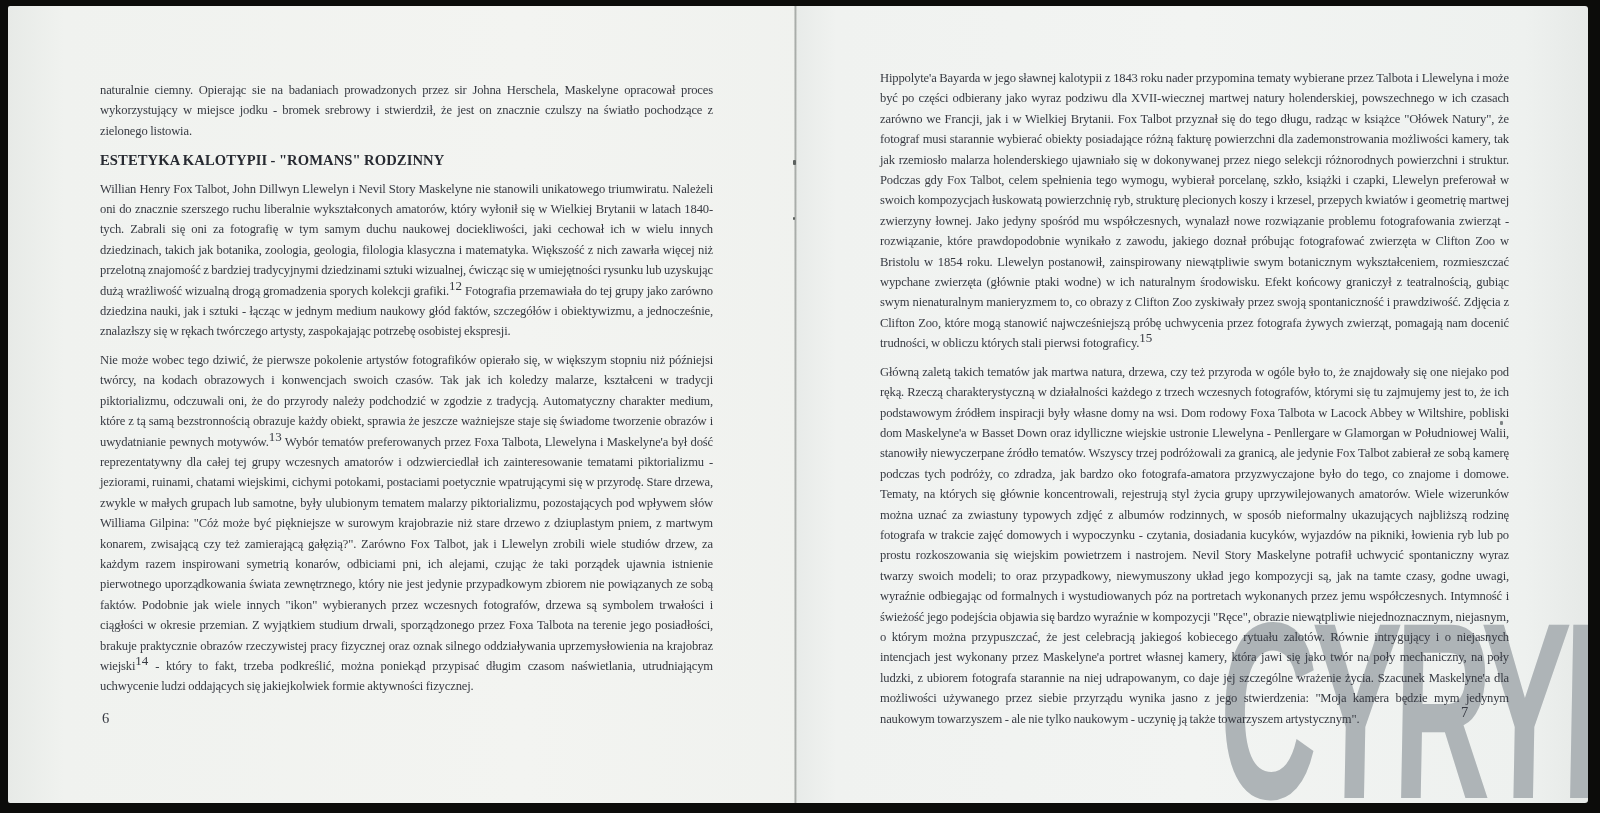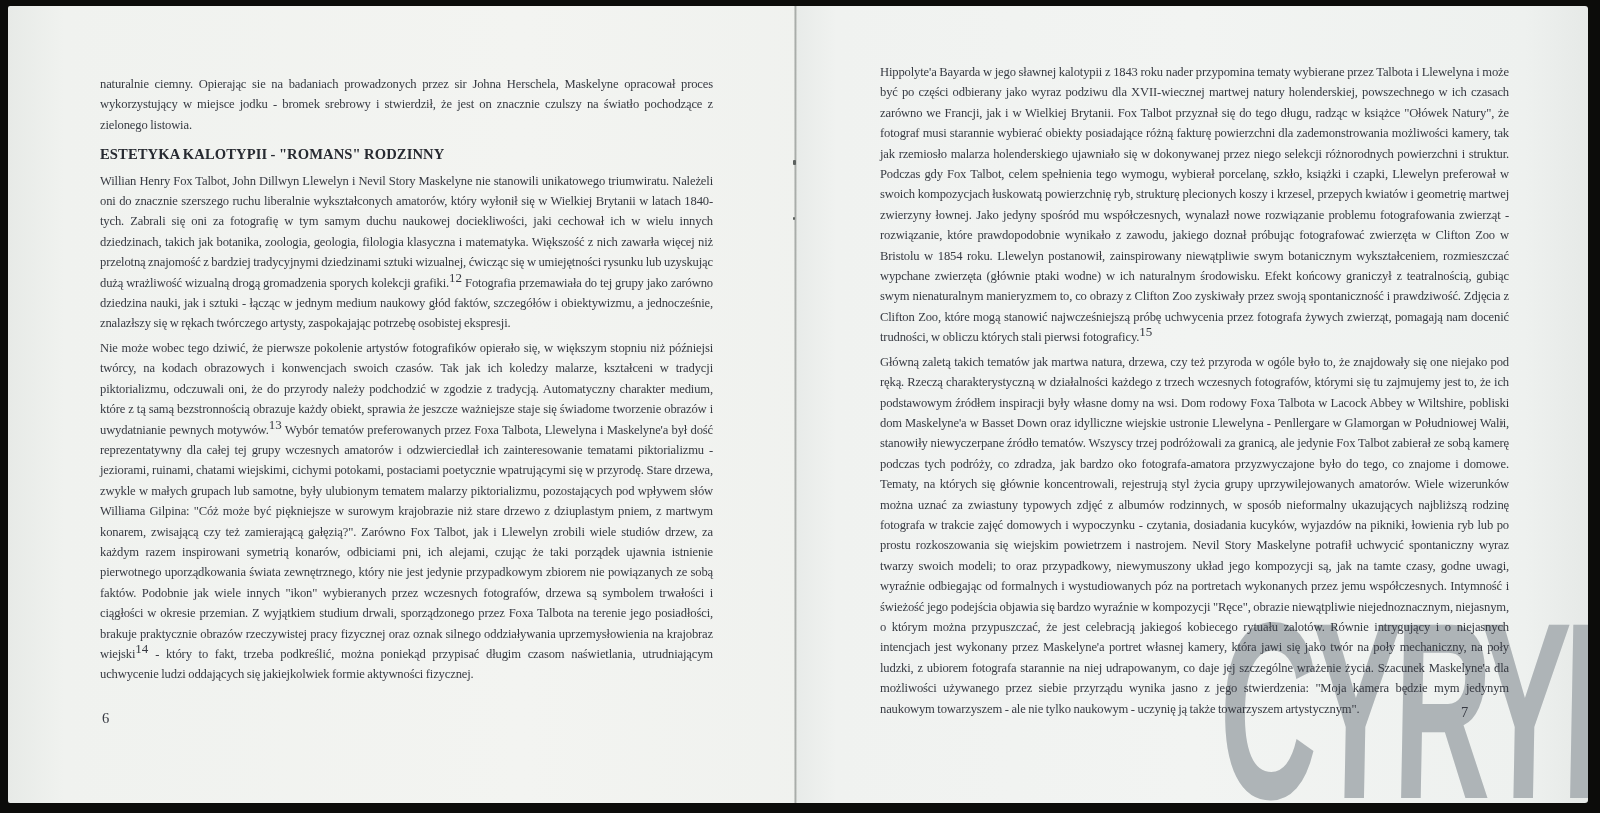--- a/index.html
+++ b/index.html
@@ -37,21 +37,21 @@
     font-family: "Liberation Serif", serif;
     font-size: 12.6px;
     line-height: 20.4px;
     letter-spacing: -0.15px;
     word-spacing: -0.4px;
     color: #373a42;
     text-align: justify;
   }
   .tb-left  { left: 92px; top: 66px; width: 613px; }
   .tb-right { left: 83px; top: 54px; width: 629px; }
-  .textblock p { margin: 2px 0 4px 0; }
+  .textblock p { margin: 8px 0 4px 0; }
   .textblock sup {
     font-size: 13px; line-height: 0;
     letter-spacing: 0;
   }
   h2.heading {
     font-family: "Liberation Serif", serif;
     font-size: 14.6px;
     font-weight: bold;
     color: #272a31;
     text-align: left;

